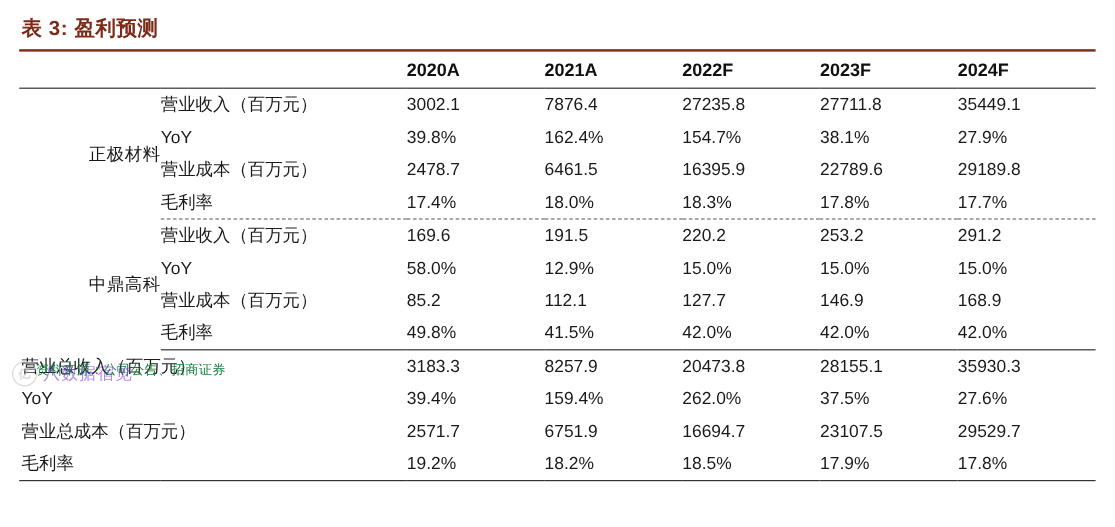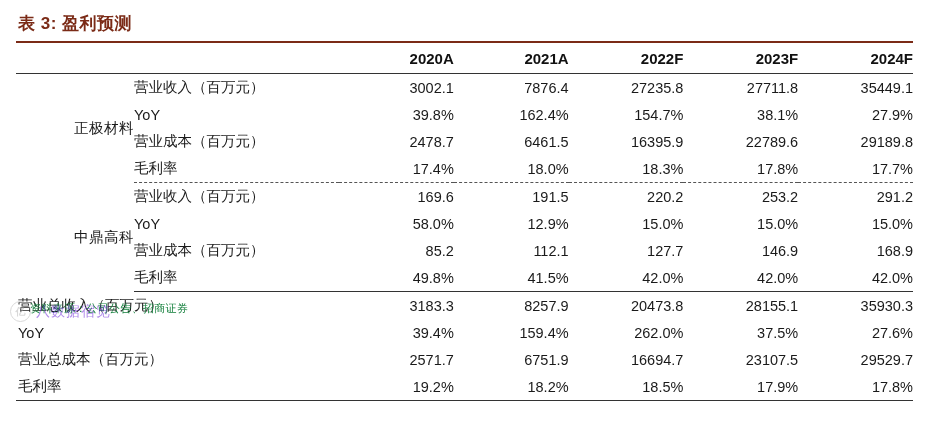--- a/index.html
+++ b/index.html
@@ -44,21 +44,21 @@
   table.fin col.c-year { width: 114.8px; }
 
   table.fin th, table.fin td {
     padding: 0;
     vertical-align: middle;
   }
   .hdr-row th {
     height: 30px;
     font-size: 15px;
     font-weight: bold;
-    text-align: right;
+    text-align: left;
     border-bottom: 1.5px solid #333;
     color: #111;
   }
   .hdr-row th.blank {
     border-bottom: 1.5px solid #333;
   }
   .row td {
     height: 27px;
     font-size: 14.5px;
     color: #1a1a1a;
@@ -71,21 +71,21 @@
   }
   .cell-metric {
     padding-left: 14px;
     white-space: nowrap;
   }
   .cell-metric.wide {
     padding-left: 2px;
   }
   .cell-val {
     padding-left: 10px;
-    text-align: right;
+    text-align: left;
   }
   .dashed-bottom td {
     border-bottom: 1px dashed #555;
   }
   .solid-bottom td {
     border-bottom: 1.2px solid #333;
   }
   .last-row td {
     border-bottom: 1.5px solid #333;
   }

